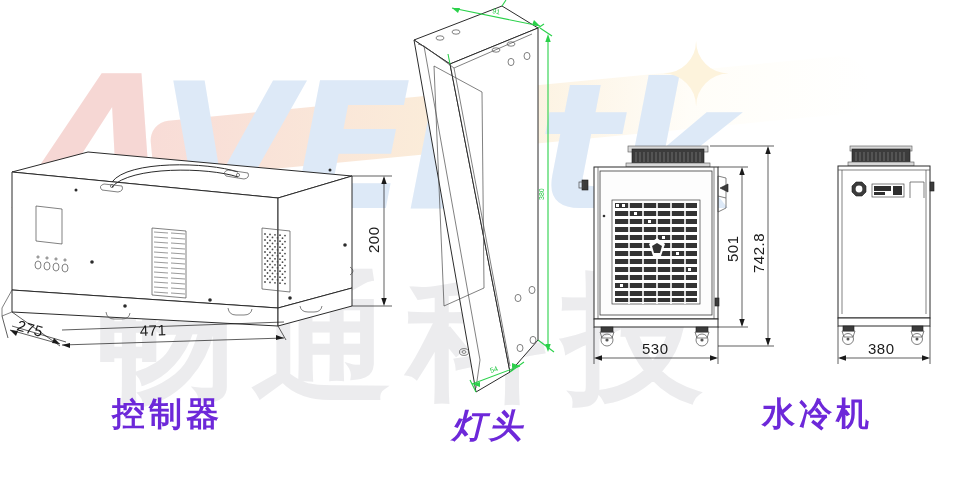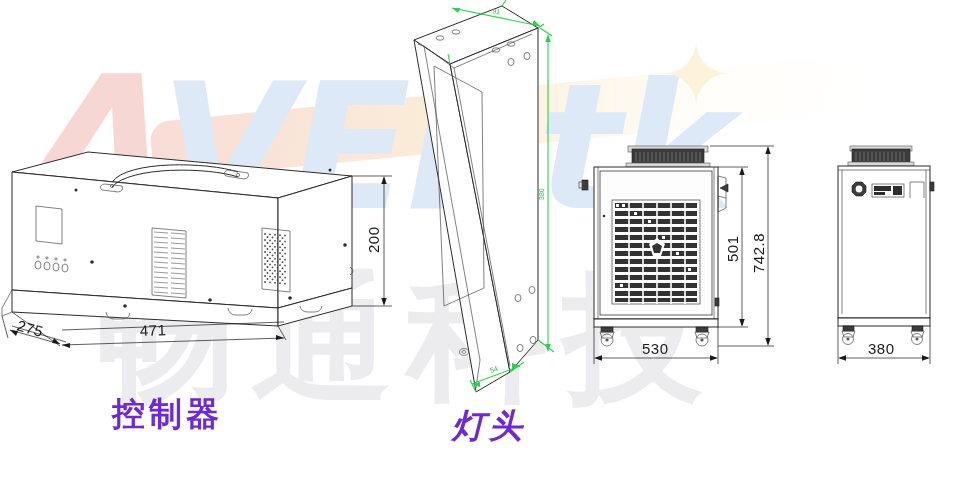--- a/index.html
+++ b/index.html
@@ -547,14 +547,15 @@
         <line class="dimline" x1="40" y1="218" x2="128" y2="218"></line>
         <polygon points="38,218 46,215.3 46,220.7" fill="#1a1a1a"></polygon>
         <polygon points="130,218 122,215.3 122,220.7" fill="#1a1a1a"></polygon>
         <text class="dimtxt" x="68" y="214">380</text>
       </g>
     </svg>
   </div>
 
   <div class="caption" id="cap-controller">控制器</div>
   <div class="caption" id="cap-lamphead">灯头</div>
+  <div class="caption" id="cap-chiller">水冷机</div>
 
 </div>
 
 </body></html>

